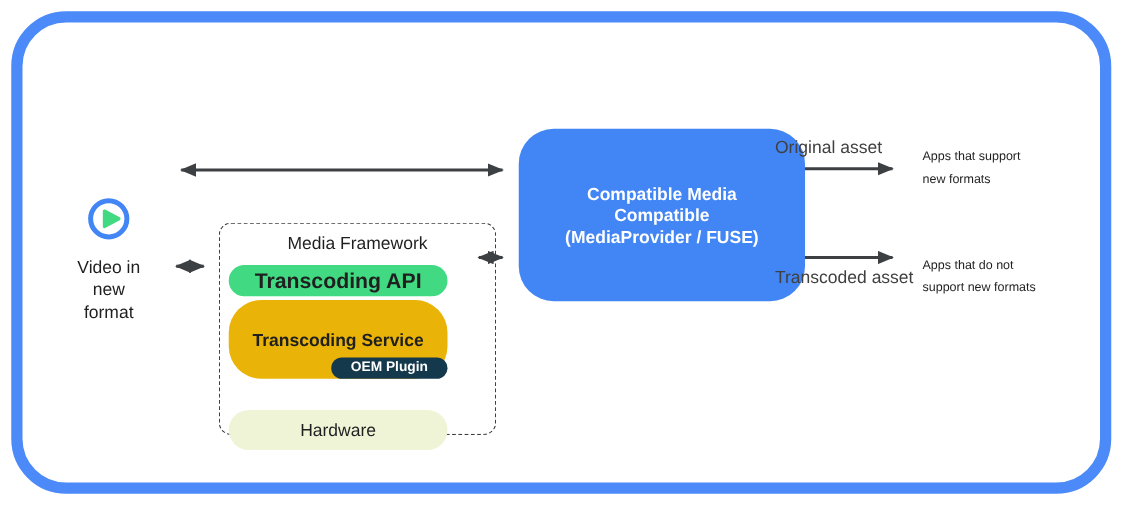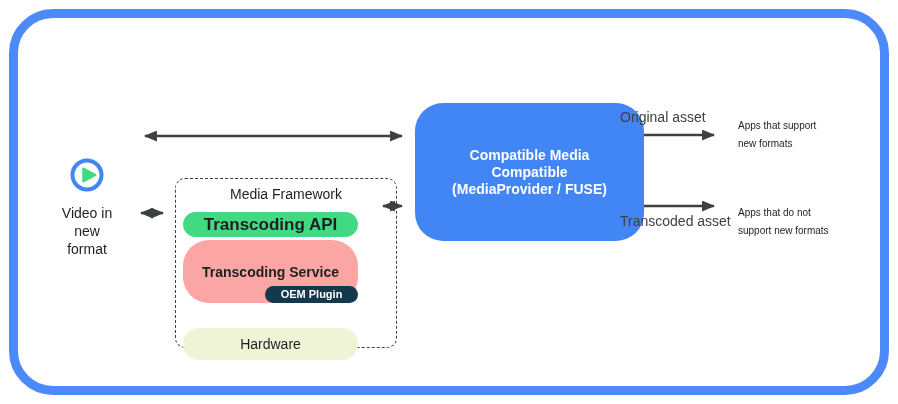--- a/index.html
+++ b/index.html
@@ -37,21 +37,21 @@
   .pill{
     position:absolute;left:7px;width:175px;
     text-align:center;box-sizing:border-box;
   }
   .pill-api{
     top:33px;height:25px;line-height:25px;border-radius:13px;
     background:#41d981;font-weight:bold;font-size:17px;
   }
   .pill-service{
     top:61px;height:63px;border-radius:26px;
-    background:#fca5a5;
+    background:#eab308;
   }
   .pill-service .service-label{
     position:absolute;left:0;top:0;width:100%;height:100%;
     display:flex;align-items:center;justify-content:center;
     font-weight:bold;font-size:14px;
   }
   .pill-oem{
     position:absolute;right:0;bottom:0;width:93px;height:17px;
     border-radius:9px;background:#14384c;color:#ffffff;
     font-weight:bold;font-size:11px;line-height:17px;text-align:center;

